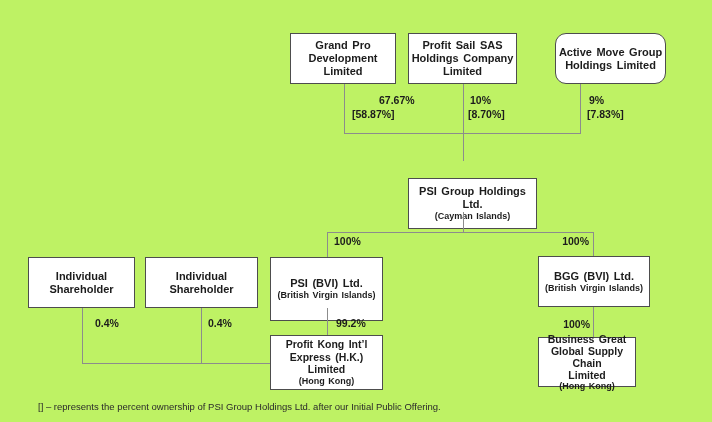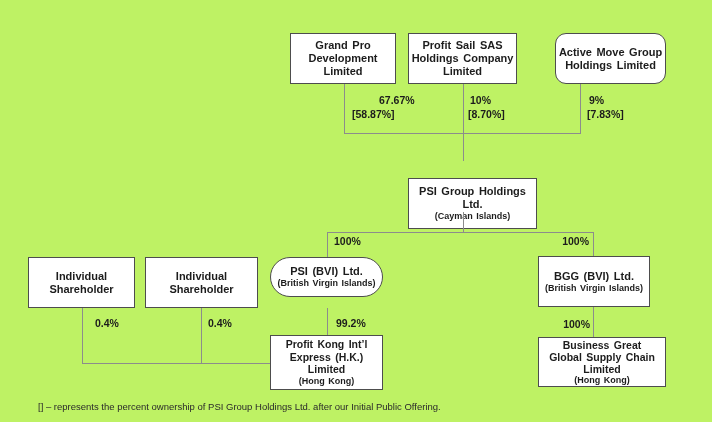--- a/index.html
+++ b/index.html
@@ -99,21 +99,21 @@
   <div class="pct right" style="left:555px; top:236px;">100%</div>
 
   <div class="node" style="left:28px; top:257px; width:107px; height:51px;">
     <div>Individual</div>
     <div>Shareholder</div>
   </div>
   <div class="node" style="left:145px; top:257px; width:113px; height:51px;">
     <div>Individual</div>
     <div>Shareholder</div>
   </div>
-  <div class="node" style="left:270px; top:257px; width:113px; height:40px;border-radius:23px;">
+  <div class="node" style="left:270px; top:257px; width:113px; height:64px;">
     <div>PSI (BVI) Ltd.</div>
     <div class="sub">(British Virgin Islands)</div>
   </div>
   <div class="node" style="left:538px; top:256px; width:112px; height:51px;">
     <div>BGG (BVI) Ltd.</div>
     <div class="sub">(British Virgin Islands)</div>
   </div>
 
   <div class="vline" style="left:82px; top:308px; height:55px;"></div>
   <div class="vline" style="left:201px; top:308px; height:55px;"></div>
@@ -125,21 +125,21 @@
   <div class="pct" style="left:208px; top:318px;">0.4%</div>
   <div class="pct" style="left:336px; top:318px;">99.2%</div>
   <div class="pct right" style="left:556px; top:319px;">100%</div>
 
   <div class="node" style="left:270px; top:335px; width:113px; height:55px; font-size:10.5px; line-height:12.5px;">
     <div>Profit Kong Int’l</div>
     <div>Express (H.K.)</div>
     <div>Limited</div>
     <div class="sub">(Hong Kong)</div>
   </div>
-  <div class="node" style="left:538px; top:337px; width:128px; height:50px; font-size:10.5px; line-height:12px;">
+  <div class="node" style="left:538px; top:337px; width:98px; height:50px; font-size:10.5px; line-height:12px;">
     <div>Business Great</div>
     <div>Global Supply Chain</div>
     <div>Limited</div>
     <div class="sub">(Hong Kong)</div>
   </div>
 
   <div class="footnote">[] – represents the percent ownership of PSI Group Holdings Ltd. after our Initial Public Offering.</div>
 
 </div>
 

